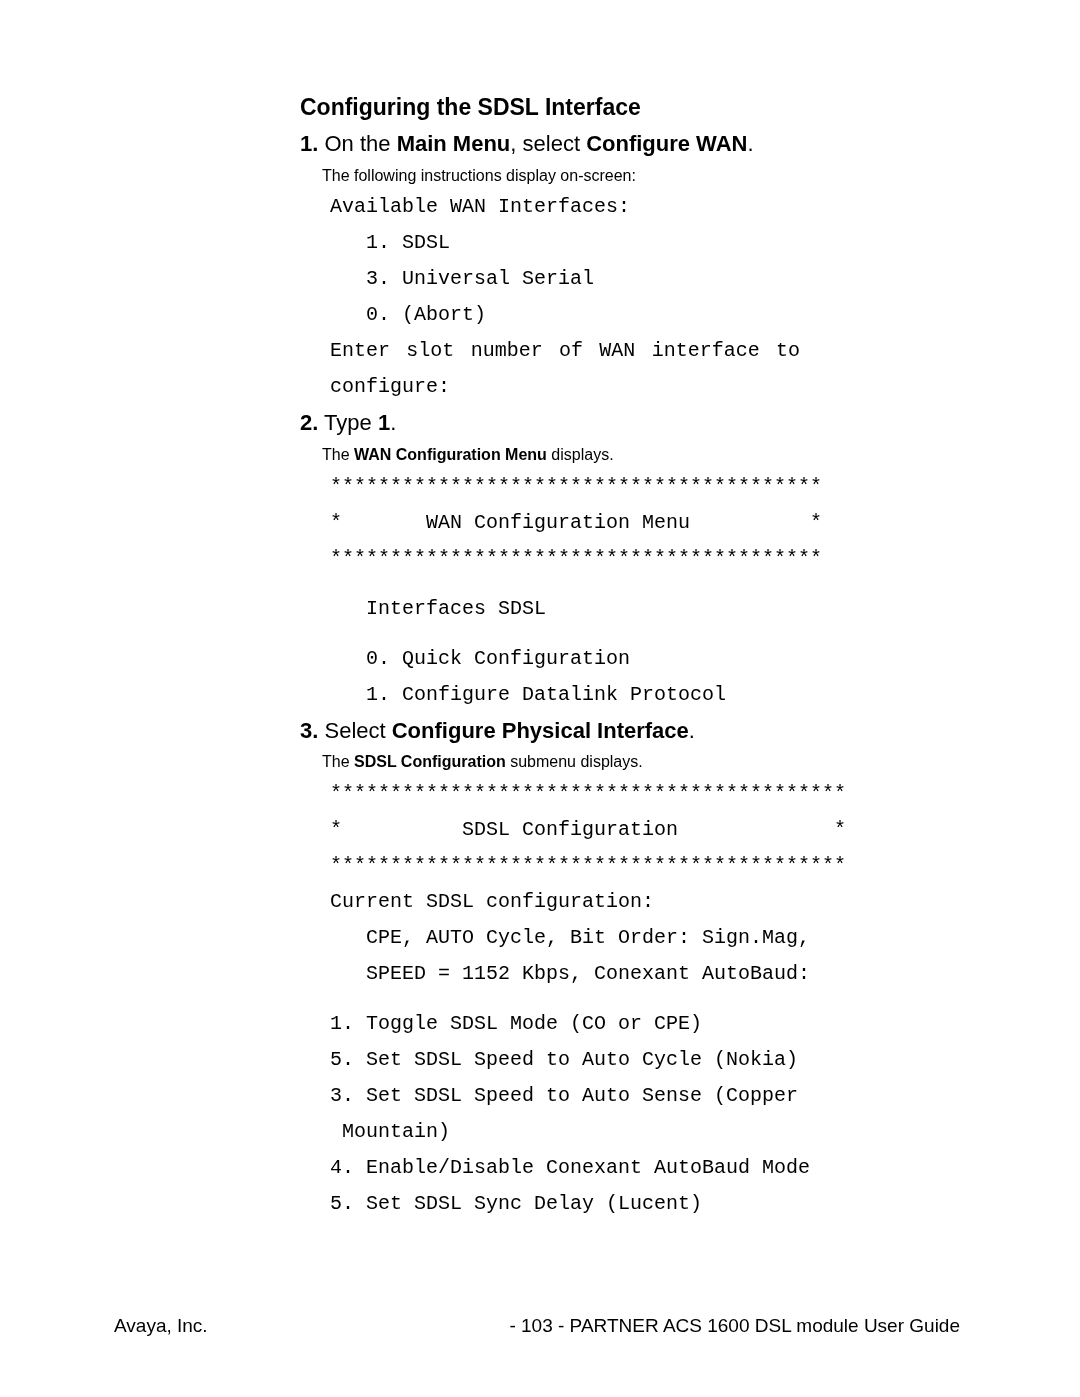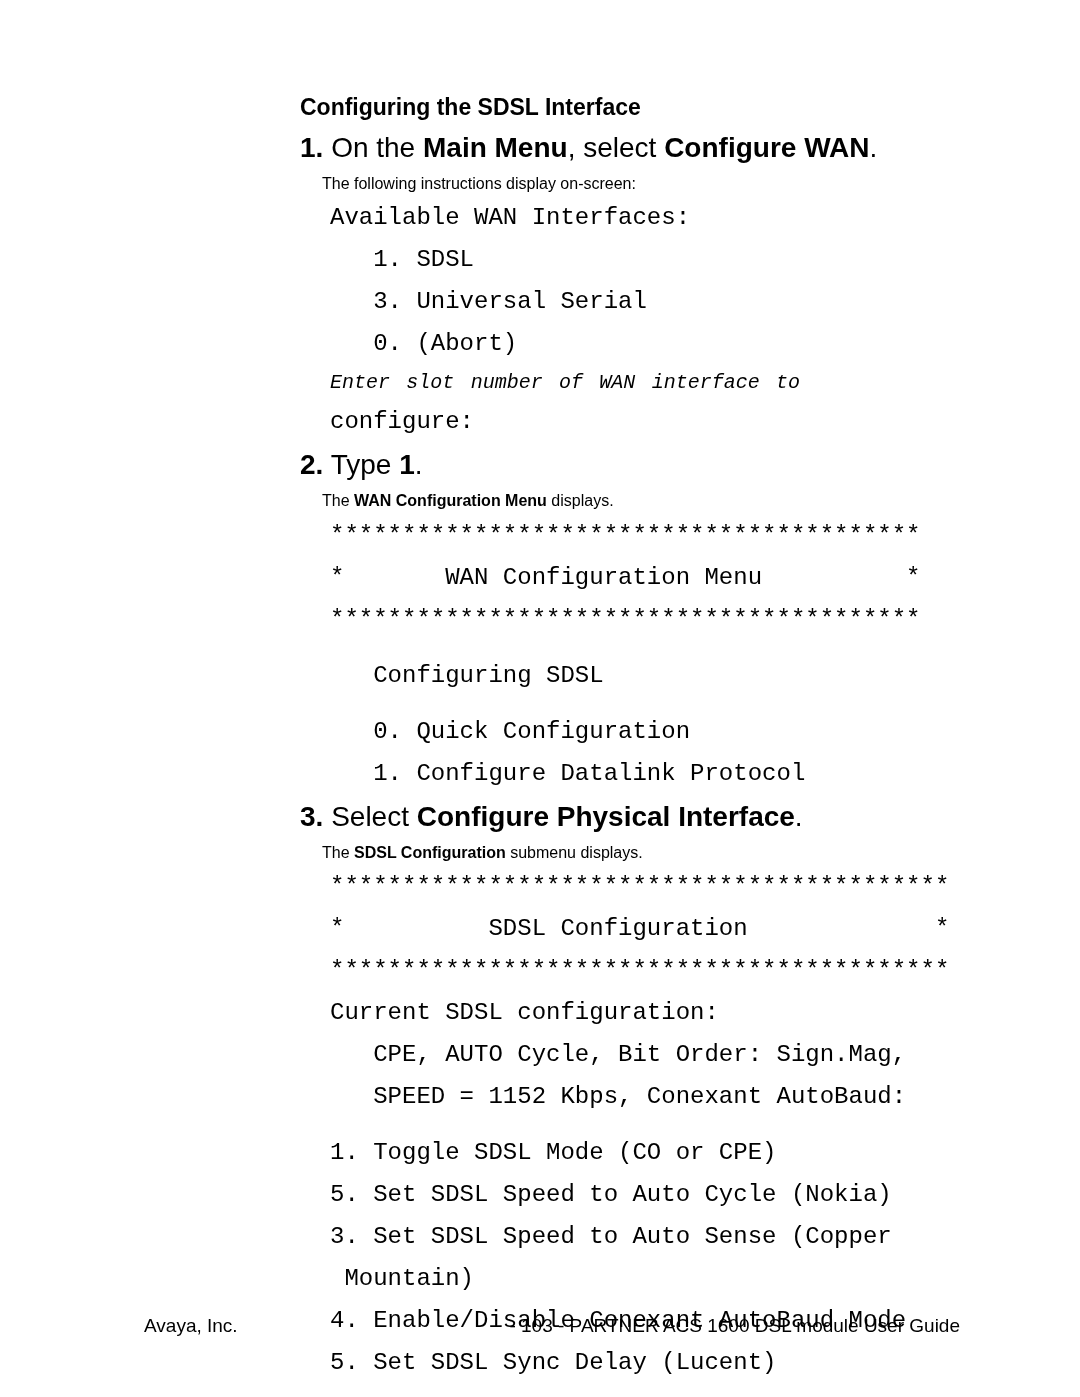--- a/index.html
+++ b/index.html
@@ -20,61 +20,60 @@
     font-weight: bold;
     font-size: 23px;
     margin-bottom: 8px;
   }
   .body-text {
     font-size: 22px;
     line-height: 1.35;
     margin-bottom: 6px;
   }
   .step {
-    font-size: 28px;
+    font-size: 22px;
     line-height: 1.35;
     margin-bottom: 6px;
     padding-left: 30px;
     text-indent: -30px;
   }
   .step .num {
     font-weight: bold;
   }
   .step-body {
     font-size: 16px;
     line-height: 1.35;
     margin-left: 22px;
     margin-bottom: 6px;
   }
   .bold {
     font-weight: bold;
   }
   .mono {
     font-family: "Courier New", Courier, monospace;
-    font-size: 24px;
+    font-size: 20px;
     white-space: pre;
     line-height: 1.5;
     margin-left: 30px;
     margin-bottom: 6px;
   }
   .mono-justify {
     font-family: "Courier New", Courier, monospace;
     font-size: 20px;
     line-height: 1.5;
     margin-left: 30px;
     margin-bottom: 6px;
     text-align: justify;
     text-align-last: justify;
     width: 470px;
-    font-style: italic;
   }
   .footer {
     position: absolute;
     bottom: 60px;
-    left: 144px;
+    left: 114px;
     right: 120px;
     font-size: 19px;
     display: flex;
     justify-content: space-between;
   }
   .spacer {
     height: 14px;
   }
 </style>
 </head>
@@ -98,21 +97,21 @@
   <div class="step">
     <span class="num">2.</span><span> Type </span><span class="bold">1</span><span>.</span>
   </div>
   <div class="step-body">
     <span>The </span><span class="bold">WAN Configuration Menu</span><span> displays.</span>
   </div>
   <div class="mono">*****************************************</div>
   <div class="mono">*       WAN Configuration Menu          *</div>
   <div class="mono">*****************************************</div>
   <div class="spacer"></div>
-  <div class="mono">   Configuring SDSL</div>
+  <div class="mono">   Interfaces SDSL</div>
   <div class="spacer"></div>
   <div class="mono">   0. Quick Configuration</div>
   <div class="mono">   1. Configure Datalink Protocol</div>
 
   <div class="step">
     <span class="num">3.</span><span> Select </span><span class="bold">Configure Physical Interface</span><span>.</span>
   </div>
   <div class="step-body">
     <span>The </span><span class="bold">SDSL Configuration</span><span> submenu displays.</span>
   </div>

